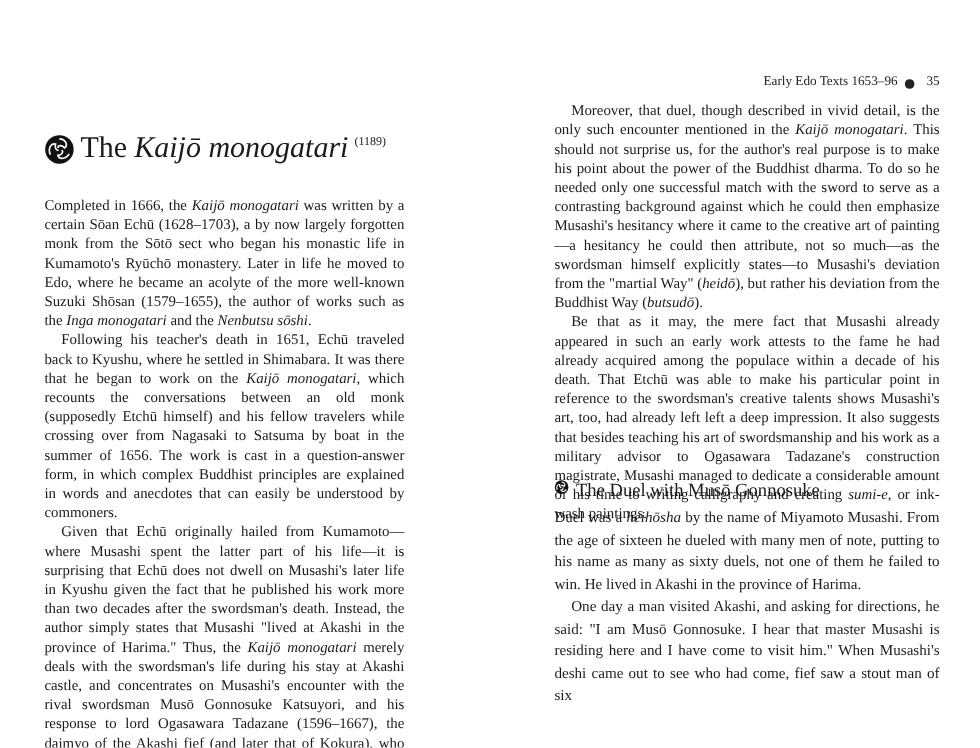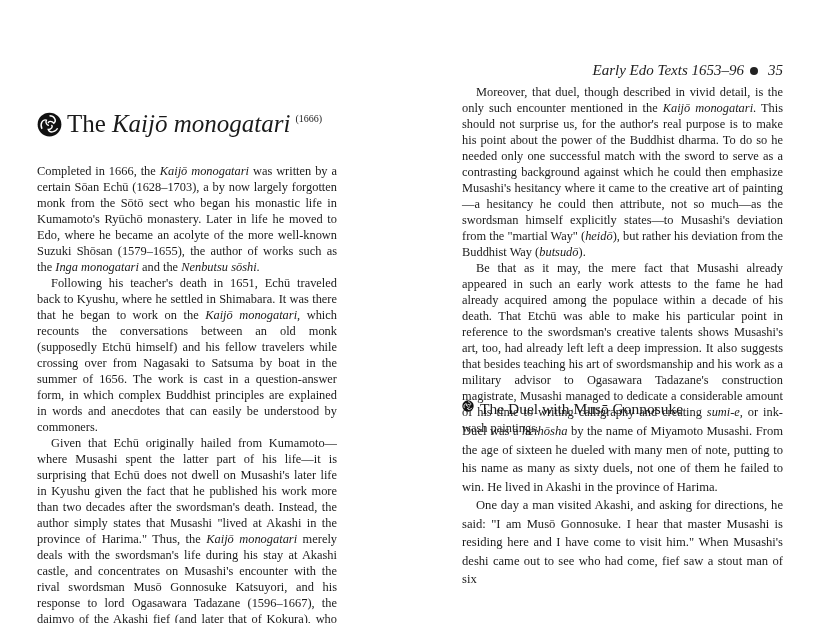--- a/index.html
+++ b/index.html
@@ -1,22 +1,22 @@
 <!DOCTYPE html>
 <html><head>
 <meta charset="utf-8">
 <style>
   html, body { margin: 0; padding: 0; background: #ffffff; }
   body { width: 817px; height: 623px; position: relative; overflow: hidden;
          font-family: "Liberation Serif", "DejaVu Serif", serif; color: #1a1a1a; }
   .page { position: absolute; top: 0; }
   .left { left: 37px; width: 300px; }
   .right { left: 462px; width: 321px; }
-  .running-head { position: absolute; top: 62px; right: 34px; font-size: 15px; font-style: italic; color: #222;
-                  display: flex; align-items: center; gap: 6px; }
+  .running-head { position: absolute; top: 62px; right: 34px; font-size: 11px; color: #222;
+                  display: flex; align-items: flex-end; gap: 6px; }
   .running-head .dot { width: 8px; height: 8px; border-radius: 50%; background: #222; display: inline-block; }
   .running-head .pnum { margin-left: 4px; }
   .title { position: absolute; top: 110px; left: 37px; display: flex; align-items: center; font-size: 25px; white-space: nowrap; }
   .title .emblem { width: 25px; height: 25px; margin-right: 5px; }
   .title .year { font-size: 10px; vertical-align: super; margin-left: 5px; position: relative; top: -6px; }
   .body-text { font-size: 12.4px; line-height: 16px; text-align: justify; }
   .body-text p { margin: 0; text-indent: 0; }
   .body-text p.indent { text-indent: 14px; }
   .left .body-text { position: absolute; top: 163px; left: 0; width: 300px; }
   .right .body-text.top { position: absolute; top: 84px; left: 0; width: 321px; }
@@ -36,21 +36,21 @@
 
 <div class="title">
   <svg class="emblem" viewBox="0 0 40 40">
     <circle cx="20" cy="20" r="19" fill="#111"></circle>
     <path d="M20 6 C28 6 32 14 27 18 C24 14 18 14 18 18" fill="none" stroke="#fff" stroke-width="2.2"></path>
     <path d="M33 26 C29 33 20 34 18 28 C23 28 26 23 23 21" fill="none" stroke="#fff" stroke-width="2.2"></path>
     <path d="M8 27 C4 19 9 11 15 13 C13 17 16 22 19 21" fill="none" stroke="#fff" stroke-width="2.2"></path>
   </svg>
   <span>The </span>
     <em style="margin-left:6px;">Kaijō monogatari</em>
-    <span class="year">(1666)</span>
+    <span class="year">(1189)</span>
 </div>
 
 <div class="page left">
   <div class="body-text">
     <p><span>Completed in 1666, the </span><em>Kaijō monogatari</em><span> was written by a certain Sōan Echū (1628–1703), a by now largely forgotten monk from the Sōtō sect who began his monastic life in Kumamoto's Ryūchō monastery. Later in life he moved to Edo, where he became an acolyte of the more well-known Suzuki Shōsan (1579–1655), the author of works such as the </span><em>Inga monogatari</em><span> and the </span><em>Nenbutsu sōshi</em><span>.</span></p>
     <p class="indent"><span>Following his teacher's death in 1651, Echū traveled back to Kyushu, where he settled in Shimabara. It was there that he began to work on the </span><em>Kaijō monogatari</em><span>, which recounts the conversations between an old monk (supposedly Etchū himself) and his fellow travelers while crossing over from Nagasaki to Satsuma by boat in the summer of 1656. The work is cast in a question-answer form, in which complex Buddhist principles are explained in words and anecdotes that can easily be understood by commoners.</span></p>
     <p class="indent"><span>Given that Echū originally hailed from Kumamoto—where Musashi spent the latter part of his life—it is surprising that Echū does not dwell on Musashi's later life in Kyushu given the fact that he published his work more than two decades after the swordsman's death. Instead, the author simply states that Musashi "lived at Akashi in the province of Harima." Thus, the </span><em>Kaijō monogatari</em><span> merely deals with the swordsman's life during his stay at Akashi castle, and concentrates on Musashi's encounter with the rival swordsman Musō Gonnosuke Katsuyori, and his response to lord Ogasawara Tadazane (1596–1667), the  daimyo of the Akashi fief (and later that of Kokura), who had asked him to paint an image of Dharma.</span></p>
   </div>
 </div>
 

